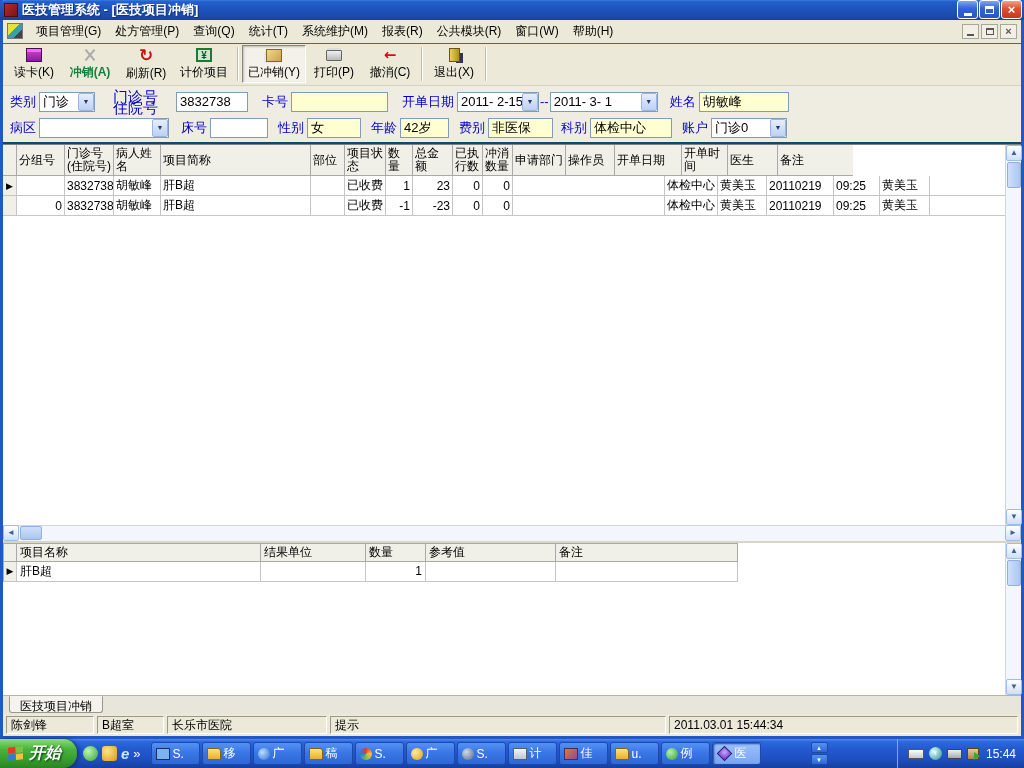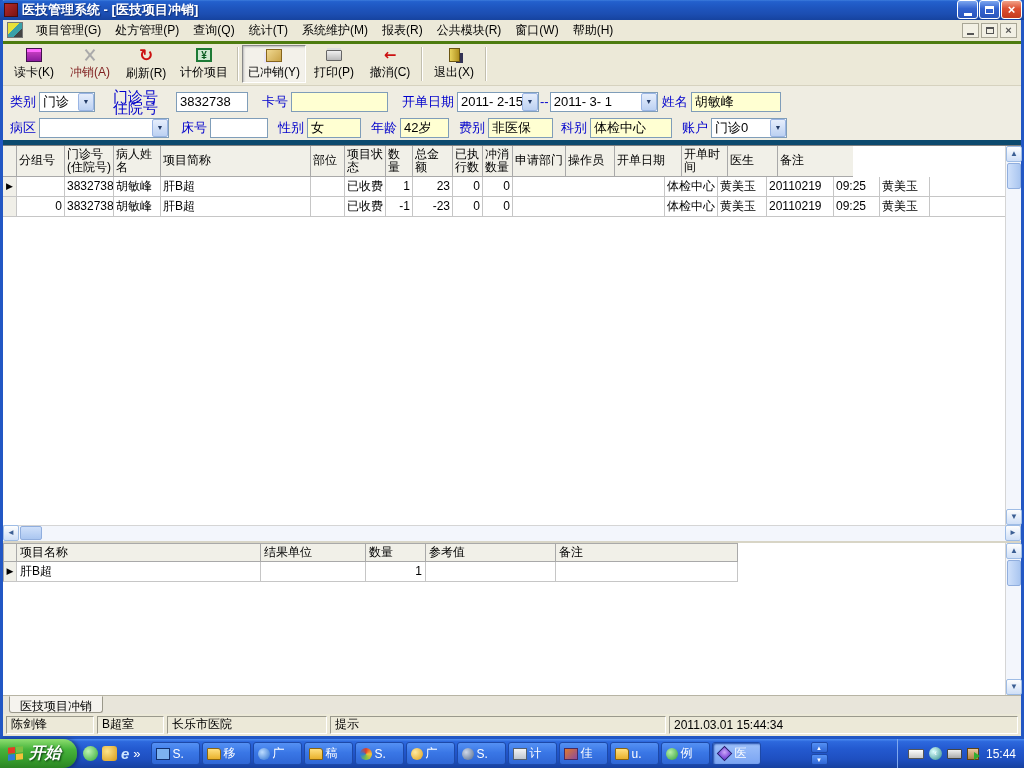--- a/index.html
+++ b/index.html
@@ -18,52 +18,52 @@
   .app-icon { width:14px; height:14px; background:linear-gradient(135deg,#b62a2a,#7a1414); border:1px solid #4d0d0d; margin-right:4px; flex:none; }
   .titletext { color:#fff; font-weight:bold; font-size:13px; text-shadow:1px 1px 1px #10307a; flex:1; white-space:nowrap; overflow:hidden; }
   .cap-btn { width:21px; height:19px; margin-left:1px; border-radius:3px; border:1px solid #fff;
     background:linear-gradient(180deg,#7da6ef,#3464d0 45%,#2a55bb); display:flex; align-items:center; justify-content:center; flex:none; }
   .cap-btn.close { background:linear-gradient(180deg,#f1a188,#dd5032 45%,#c43a1d); }
   .cap-min-glyph { width:8px; height:3px; background:#fff; margin-top:9px; }
   .cap-restore-glyph { width:9px; height:8px; border:1px solid #fff; border-top:3px solid #fff; }
   .cap-close-glyph { color:#fff; font-weight:bold; font-size:13px; line-height:13px; }
 
   
-  .menubar { height:24px; display:flex; align-items:center; background:#ece9d8; border-bottom:3px solid #4d7c0f; padding:0 4px; }
+  .menubar { height:24px; display:flex; align-items:center; background:#ece9d8; border-bottom:1px solid #4d7c0f; padding:0 4px; }
   .child-icon { width:16px; height:16px; margin-right:6px; flex:none;
      background:linear-gradient(135deg,#e8e13a 0 40%,#3aa0a8 40% 70%,#444 70%); border:1px solid #777; }
   .menu-item { padding:3px 7px; color:#000; white-space:nowrap; cursor:default; }
   .mdi-btns { margin-left:auto; display:flex; gap:2px; }
   .mdi-btn { width:17px; height:15px; border:1px solid #a8a696; background:#f2f0e4; display:flex; align-items:center; justify-content:center; }
   .mdi-min { width:7px; height:2px; background:#555; margin-top:7px; }
   .mdi-restore { width:8px; height:7px; border:1px solid #555; border-top:2px solid #555; }
   .mdi-close { color:#555; font-weight:bold; font-size:11px; line-height:11px; }
 
   
   .toolbar { height:42px; display:flex; align-items:center; background:#ece9d8; border-bottom:1px solid #d6d2bf; padding:0 3px; }
   .tool-btn { min-width:56px; height:38px; display:flex; flex-direction:column; align-items:center; justify-content:center;
       gap:1px; padding:1px 5px; border:1px solid transparent; color:#000; }
   .tool-btn.pressed { border:1px solid #888; border-bottom-color:#fff; border-right-color:#fff; background:#f3f1ea; box-shadow:inset 1px 1px 2px #bbb; }
-  .tool-btn.disabled { color:#7f1d1d; }
+  .tool-btn.disabled { color:#15803d;font-weight:bold; }
   .tool-label { font-size:12px; white-space:nowrap; }
   .tool-sep { width:2px; height:34px; border-left:1px solid #c2bfae; border-right:1px solid #fff; margin:0 3px; }
   .tico { width:20px; height:18px; display:flex; align-items:center; justify-content:center; }
   .ico-cardreader { width:16px; height:14px; background:linear-gradient(180deg,#d348c9,#8b1b9e); border:1px solid #43114e; box-shadow:inset 0 3px 0 #f6f; }
   .ico-scissors { width:14px; height:14px; position:relative; }
   .ico-scissors::before,.ico-scissors::after { content:""; position:absolute; left:6px; top:0; width:2px; height:14px; background:#aaa; }
   .ico-scissors::before { transform:rotate(40deg); } .ico-scissors::after { transform:rotate(-40deg); }
   .ico-refresh { color:#cc1111; font-weight:bold; font-size:17px; line-height:17px; font-family:"DejaVu Sans",sans-serif; }
   .ico-priceitems { width:16px; height:14px; border:2px solid #1d7a35; background:#cfe8d2; color:#0a5c20; font-size:10px; font-weight:bold; display:flex; align-items:center; justify-content:center; }
   .ico-writtenoff { width:16px; height:13px; background:linear-gradient(135deg,#f0d890,#c9a348); border:1px solid #86651c; box-shadow:-3px 2px 0 -1px #e8e4f8; }
   .ico-printer { width:16px; height:11px; background:linear-gradient(#efefef,#b9b9b9); border:1px solid #666; border-radius:1px; box-shadow:0 -3px 0 -1px #ddd; }
   .ico-undo { color:#cc1111; font-weight:bold; font-size:15px; line-height:15px; font-family:"DejaVu Sans",sans-serif; }
   .ico-exit { width:11px; height:14px; background:linear-gradient(90deg,#e8d25a,#b09020); border:1px solid #6b5510; box-shadow:5px 3px 0 -2px #335; }
 
   
-  .filters { height:59px; background:#efede2; padding:3px 4px 0 4px; border-bottom:5px solid #0c4a6e; }
+  .filters { height:59px; background:#efede2; padding:3px 4px 0 4px; border-bottom:2px solid #0c4a6e; }
   .frow { height:26px; display:flex; align-items:center; }
   .flabel { color:#0000cc; font-size:13px; white-space:nowrap; margin:0 3px; }
   .flabel2 { color:#0000cc; font-size:15px; line-height:11px; white-space:nowrap; margin:0 18px; text-align:center; }
   .fld { height:20px; border:1px solid #7f9db9; background:#fff; display:flex; align-items:center; padding:0 3px; font-size:13px; color:#000; overflow:hidden; white-space:nowrap; }
   .fld.yellow { background:#ffffd2; }
   input.fld { font-family:inherit; }
   .combo { height:20px; border:1px solid #7f9db9; background:#fff; display:flex; align-items:center; }
   .combo .cval { flex:1; padding:0 3px; font-size:13px; white-space:nowrap; overflow:hidden; }
   .combo .cbtn { width:16px; height:18px; flex:none; background:linear-gradient(180deg,#e6eefc,#bcd1f2); border:1px solid #9ab5e4; border-radius:2px;
       color:#223a66; font-size:7px; display:flex; align-items:center; justify-content:center; }
@@ -266,21 +266,21 @@
         <span class="flabel" style="margin-left:14px">开单日期</span>
         <span class="combo" style="width:82px">
           <span class="cval">2011- 2-15</span>
           <span class="cbtn">▼</span>
         </span>
         <span class="flabel" style="color:#0000cc;margin:0 1px">--</span>
         <span class="combo" style="width:108px">
           <span class="cval">2011- 3- 1</span>
           <span class="cbtn">▼</span>
         </span>
-        <span class="flabel" style="margin-left:4px">姓名</span>
+        <span class="flabel" style="margin-left:12px">姓名</span>
         <span class="fld yellow" style="width:90px">胡敏峰</span>
       </div>
       <div class="frow">
         <span class="flabel">病区</span>
         <span class="combo" style="width:130px">
           <span class="cval"></span>
           <span class="cbtn">▼</span>
         </span>
         <span class="flabel" style="margin-left:12px">床号</span>
         <input class="fld" style="width: 58px;" value="">

